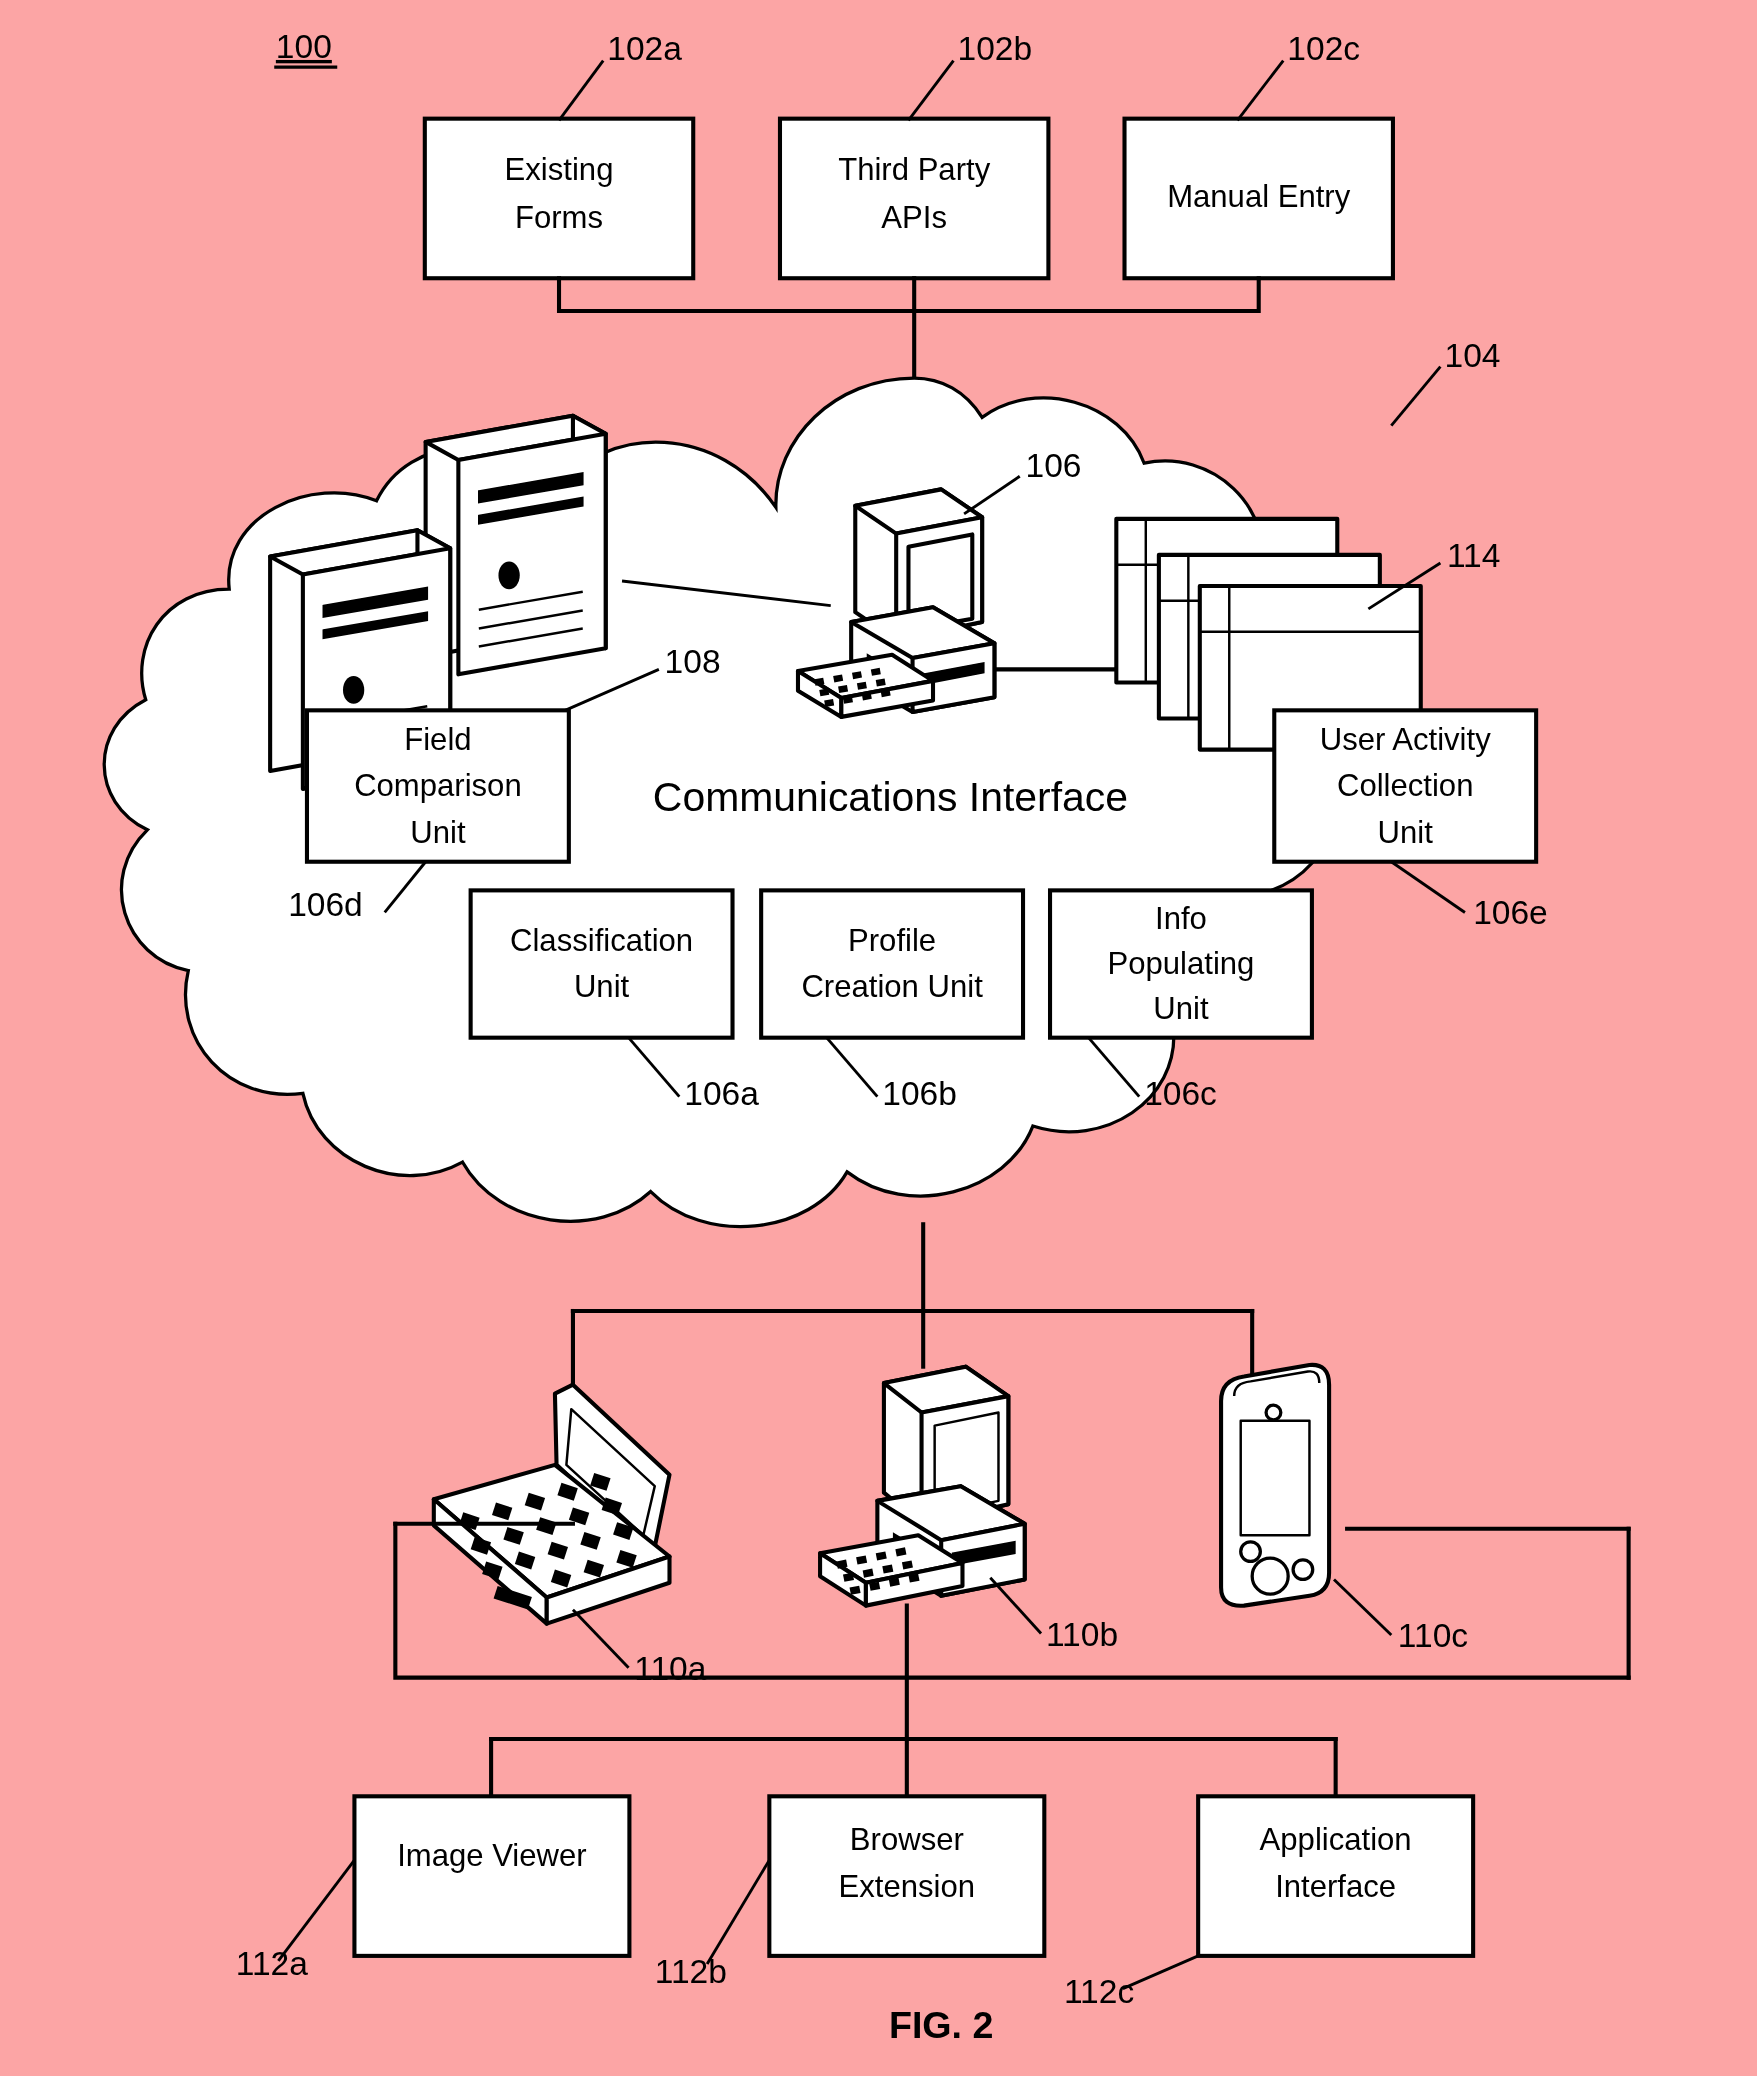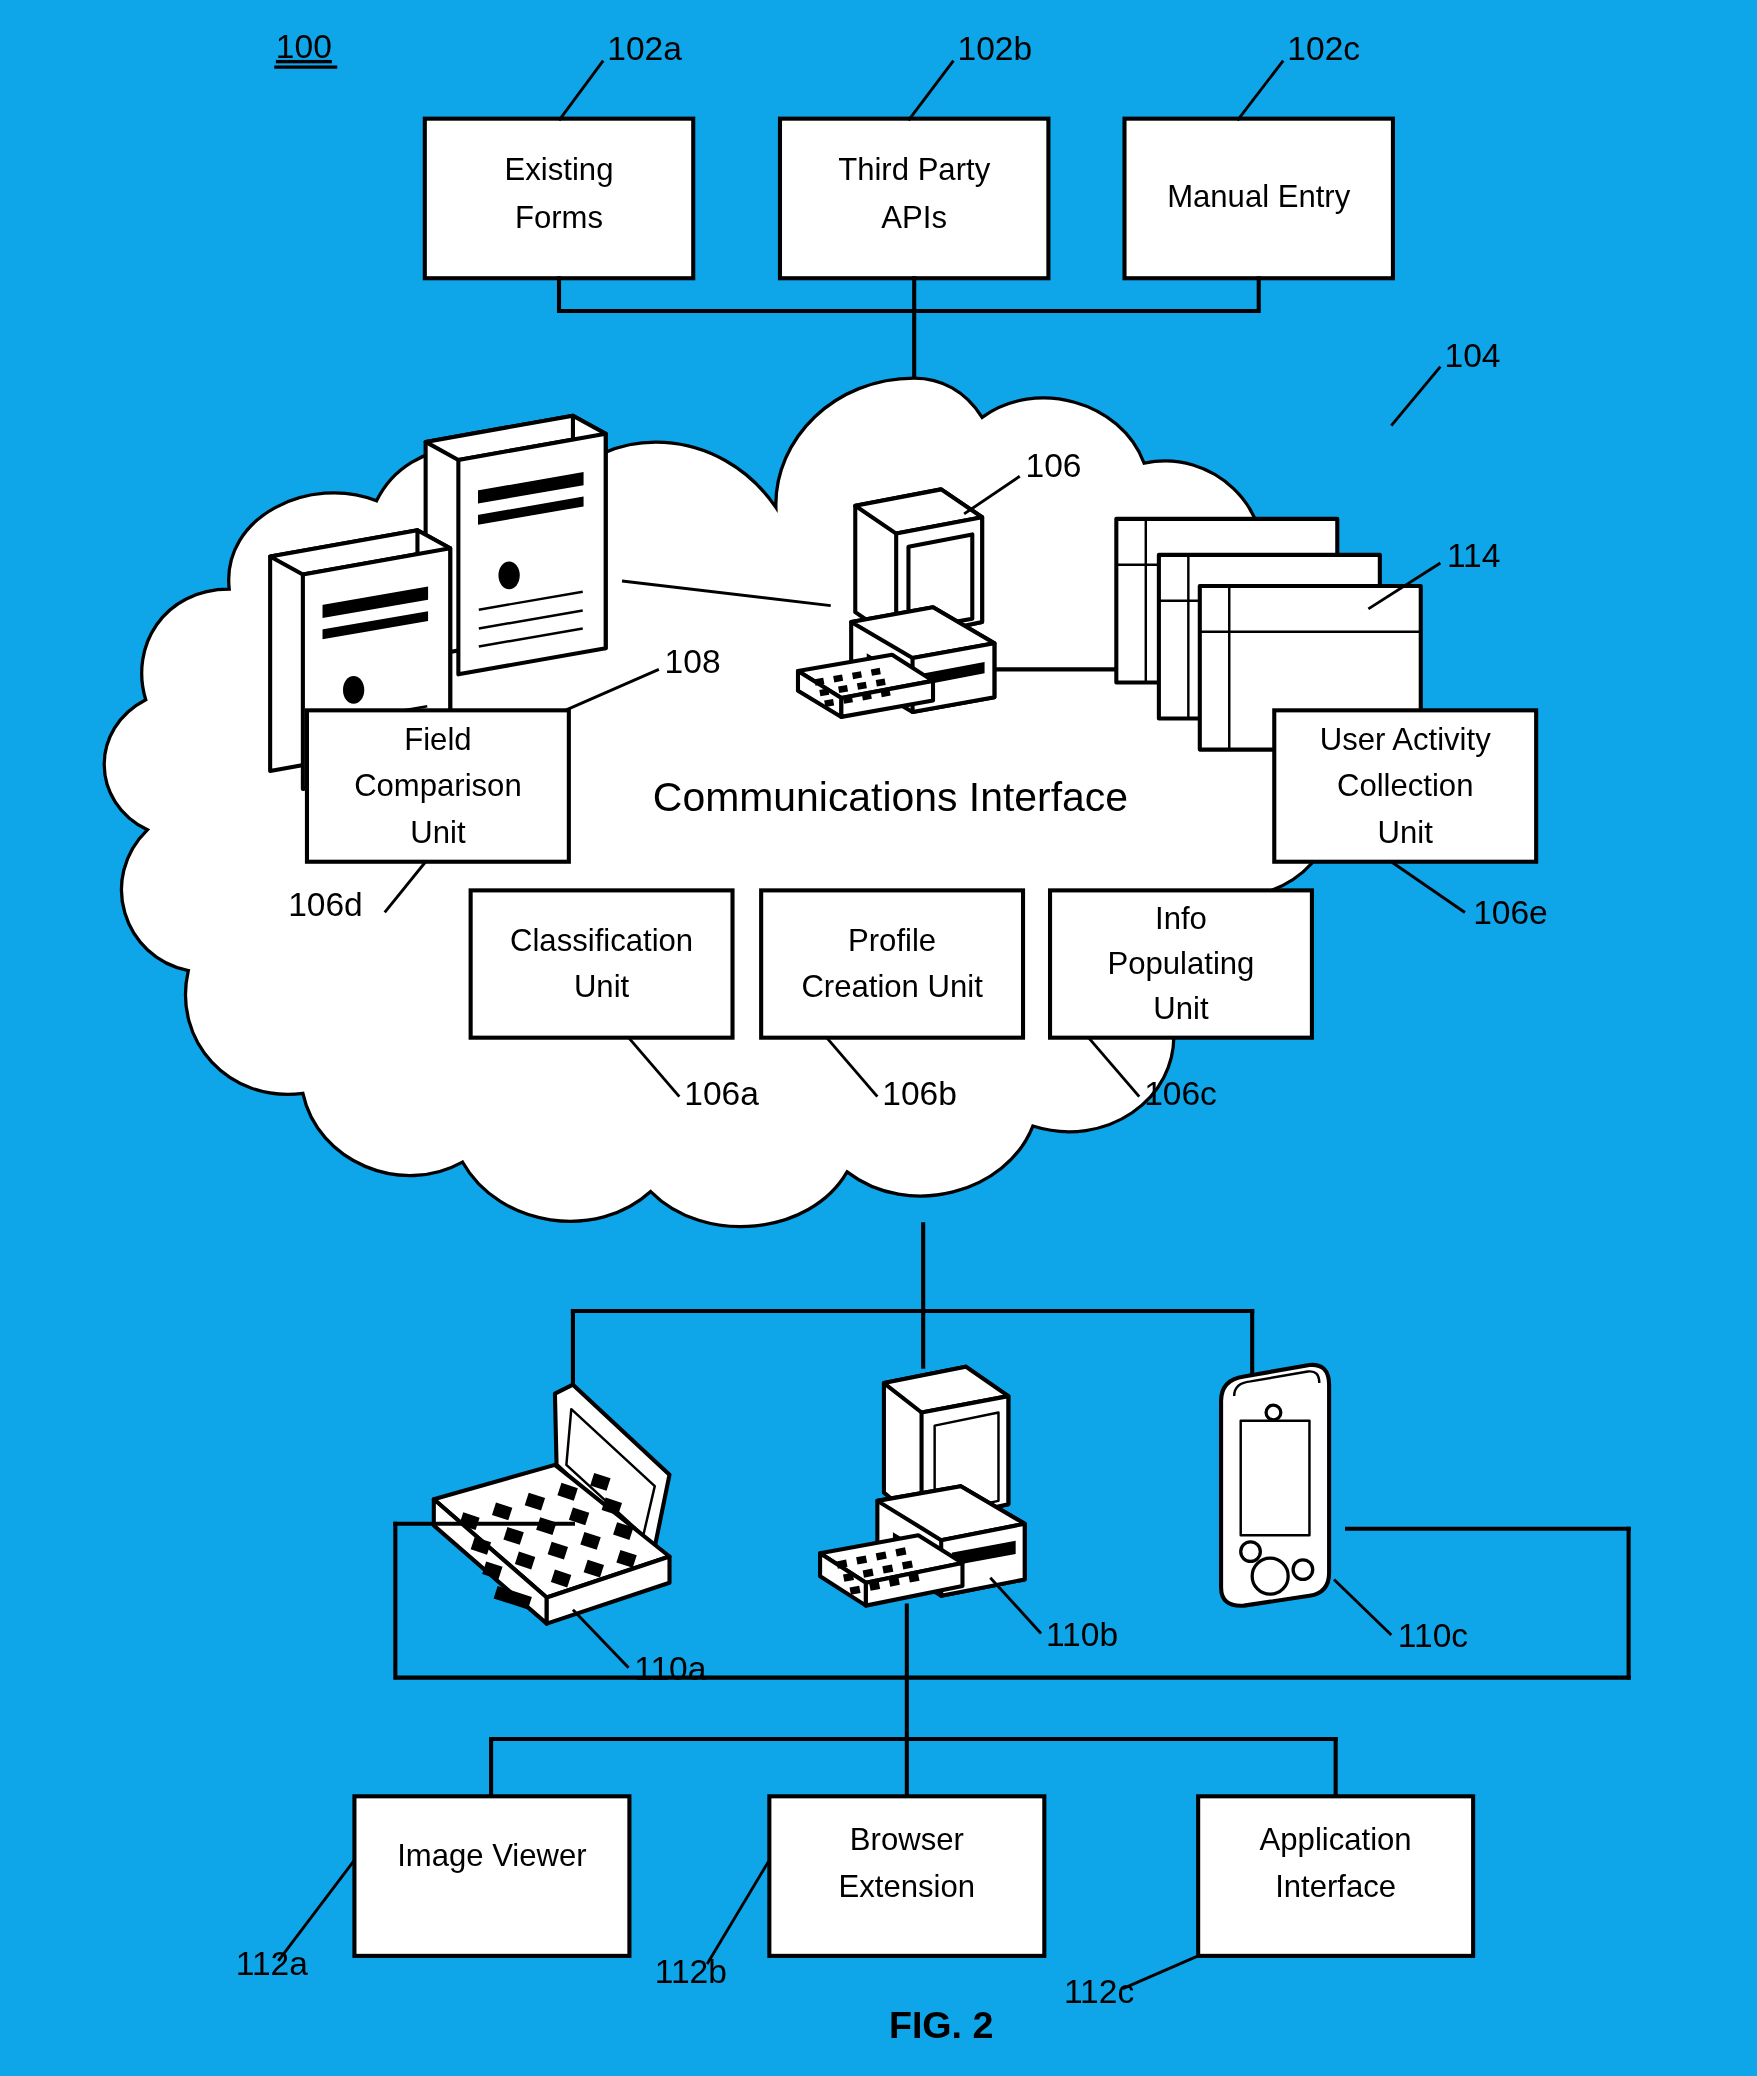--- a/index.html
+++ b/index.html
@@ -9,21 +9,21 @@
     background: #ffffff;
   }
   body {
     font-family: "Liberation Sans", sans-serif;
     color: #000000;
   }
   #page {
     position: relative;
     width: 1758px;
     height: 2077px;
-    background: #0ea5e9;
+    background: #fca5a5;
     overflow: hidden;
   }
   svg#figure {
     position: absolute;
     left: 0;
     top: 0;
     width: 1758px;
     height: 2077px;
   }
   .box-rect {

